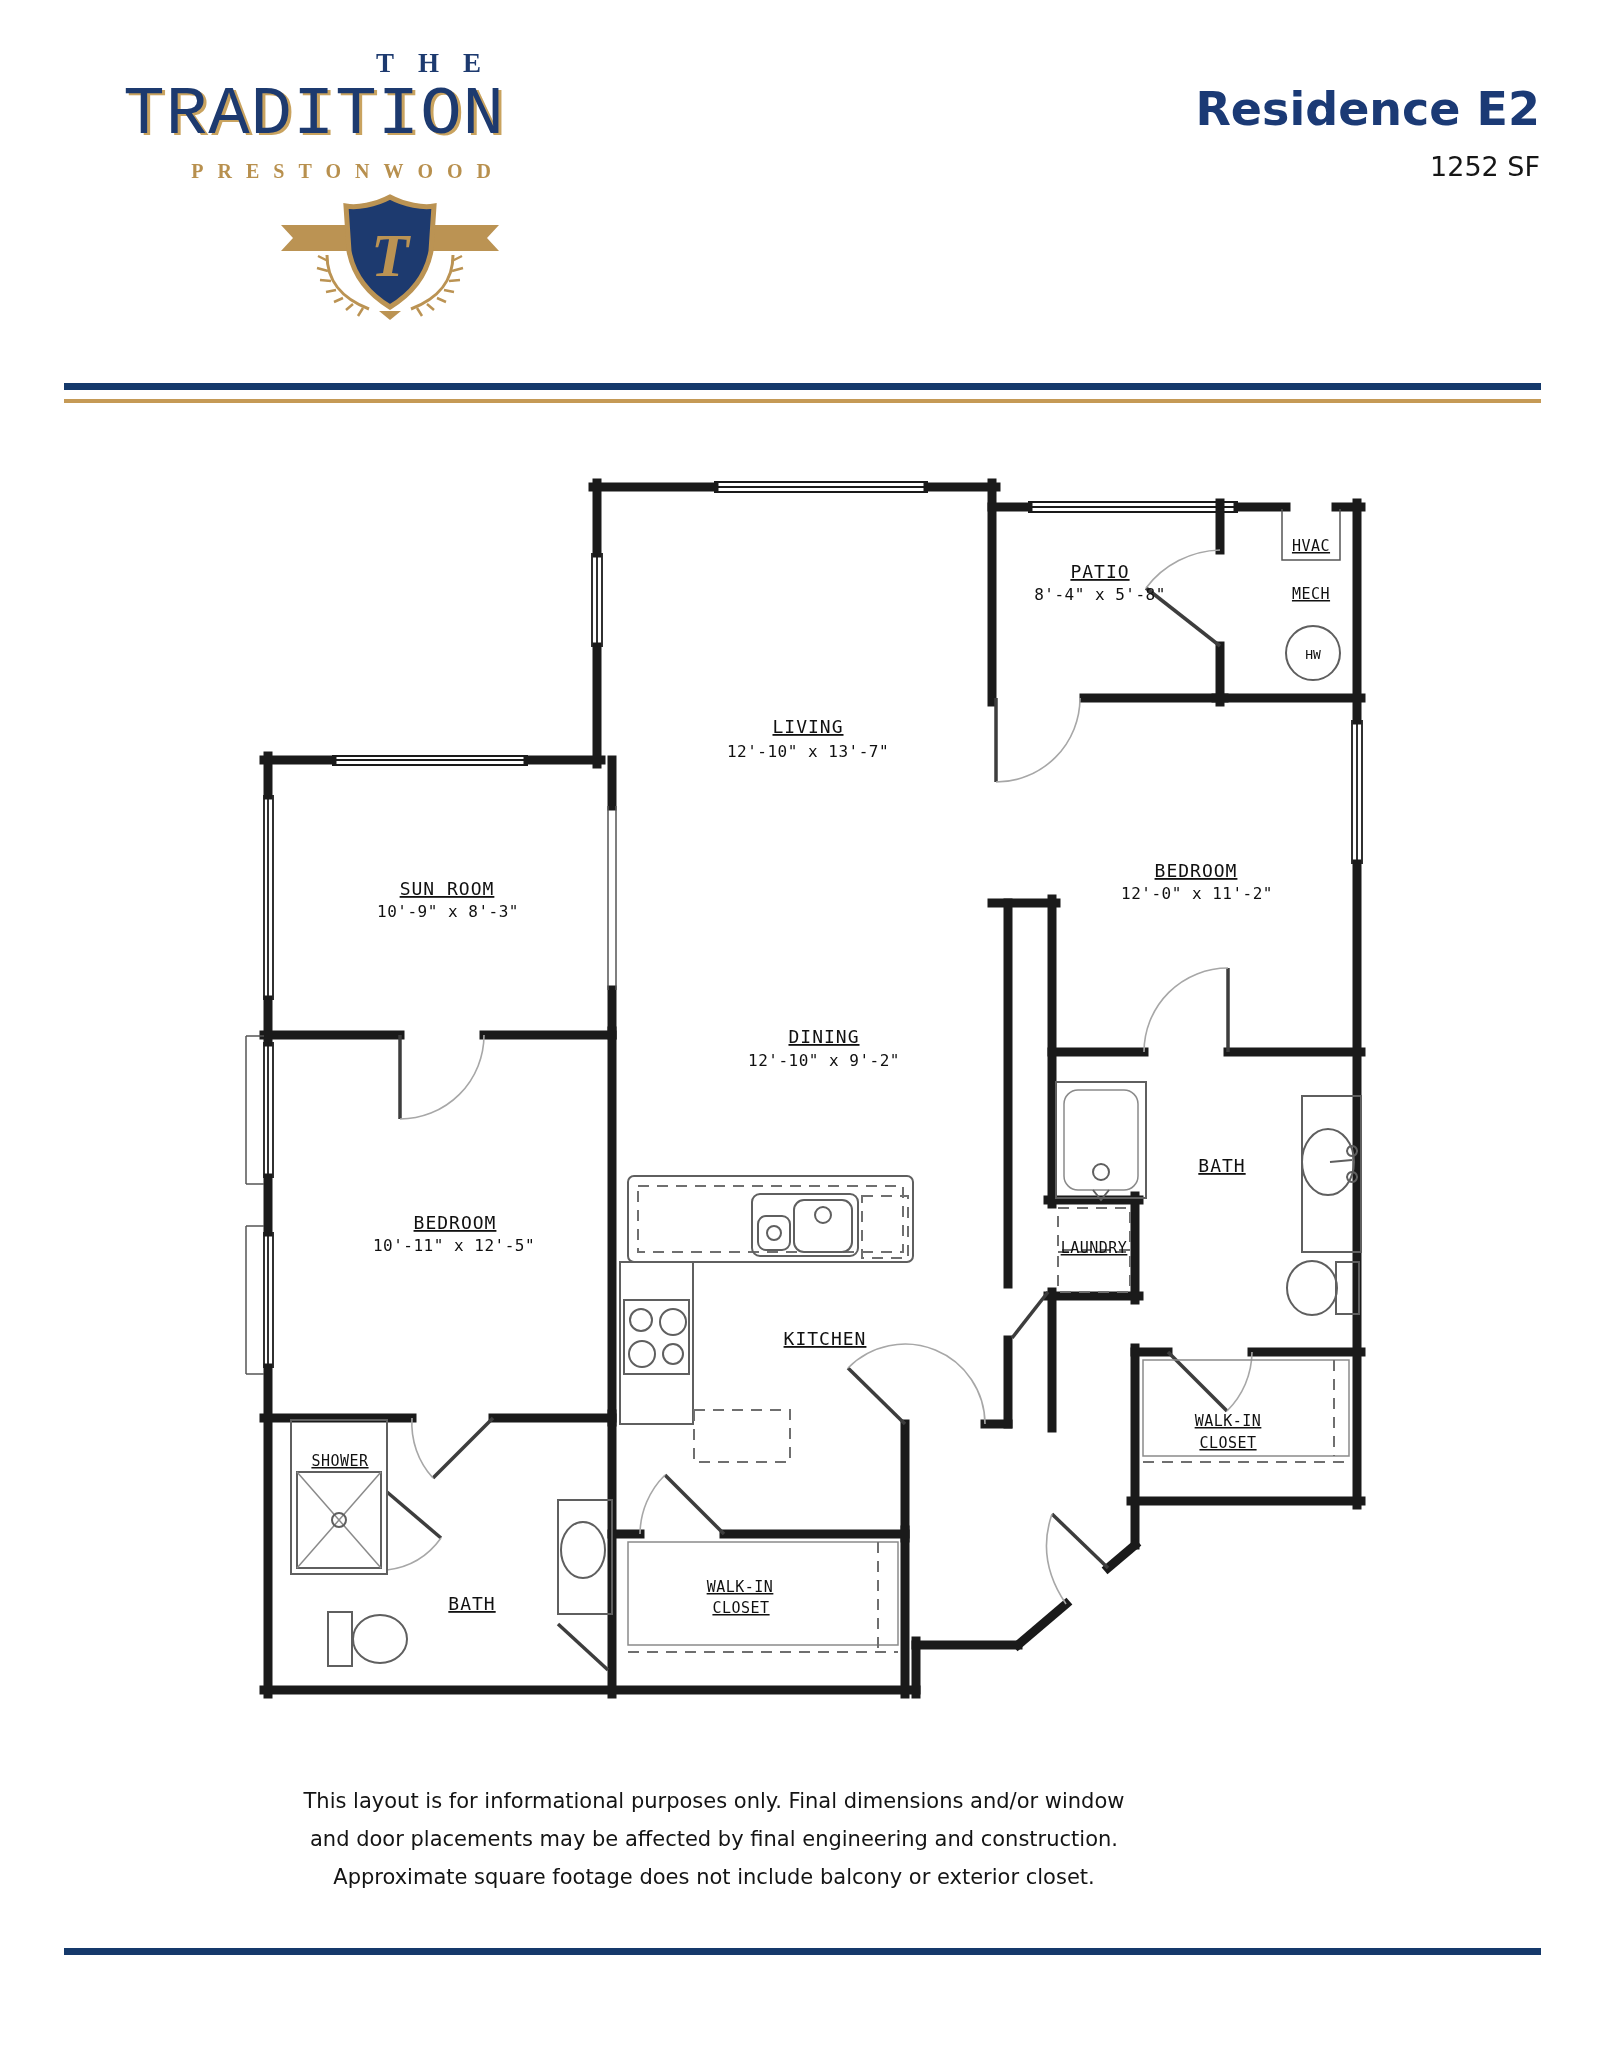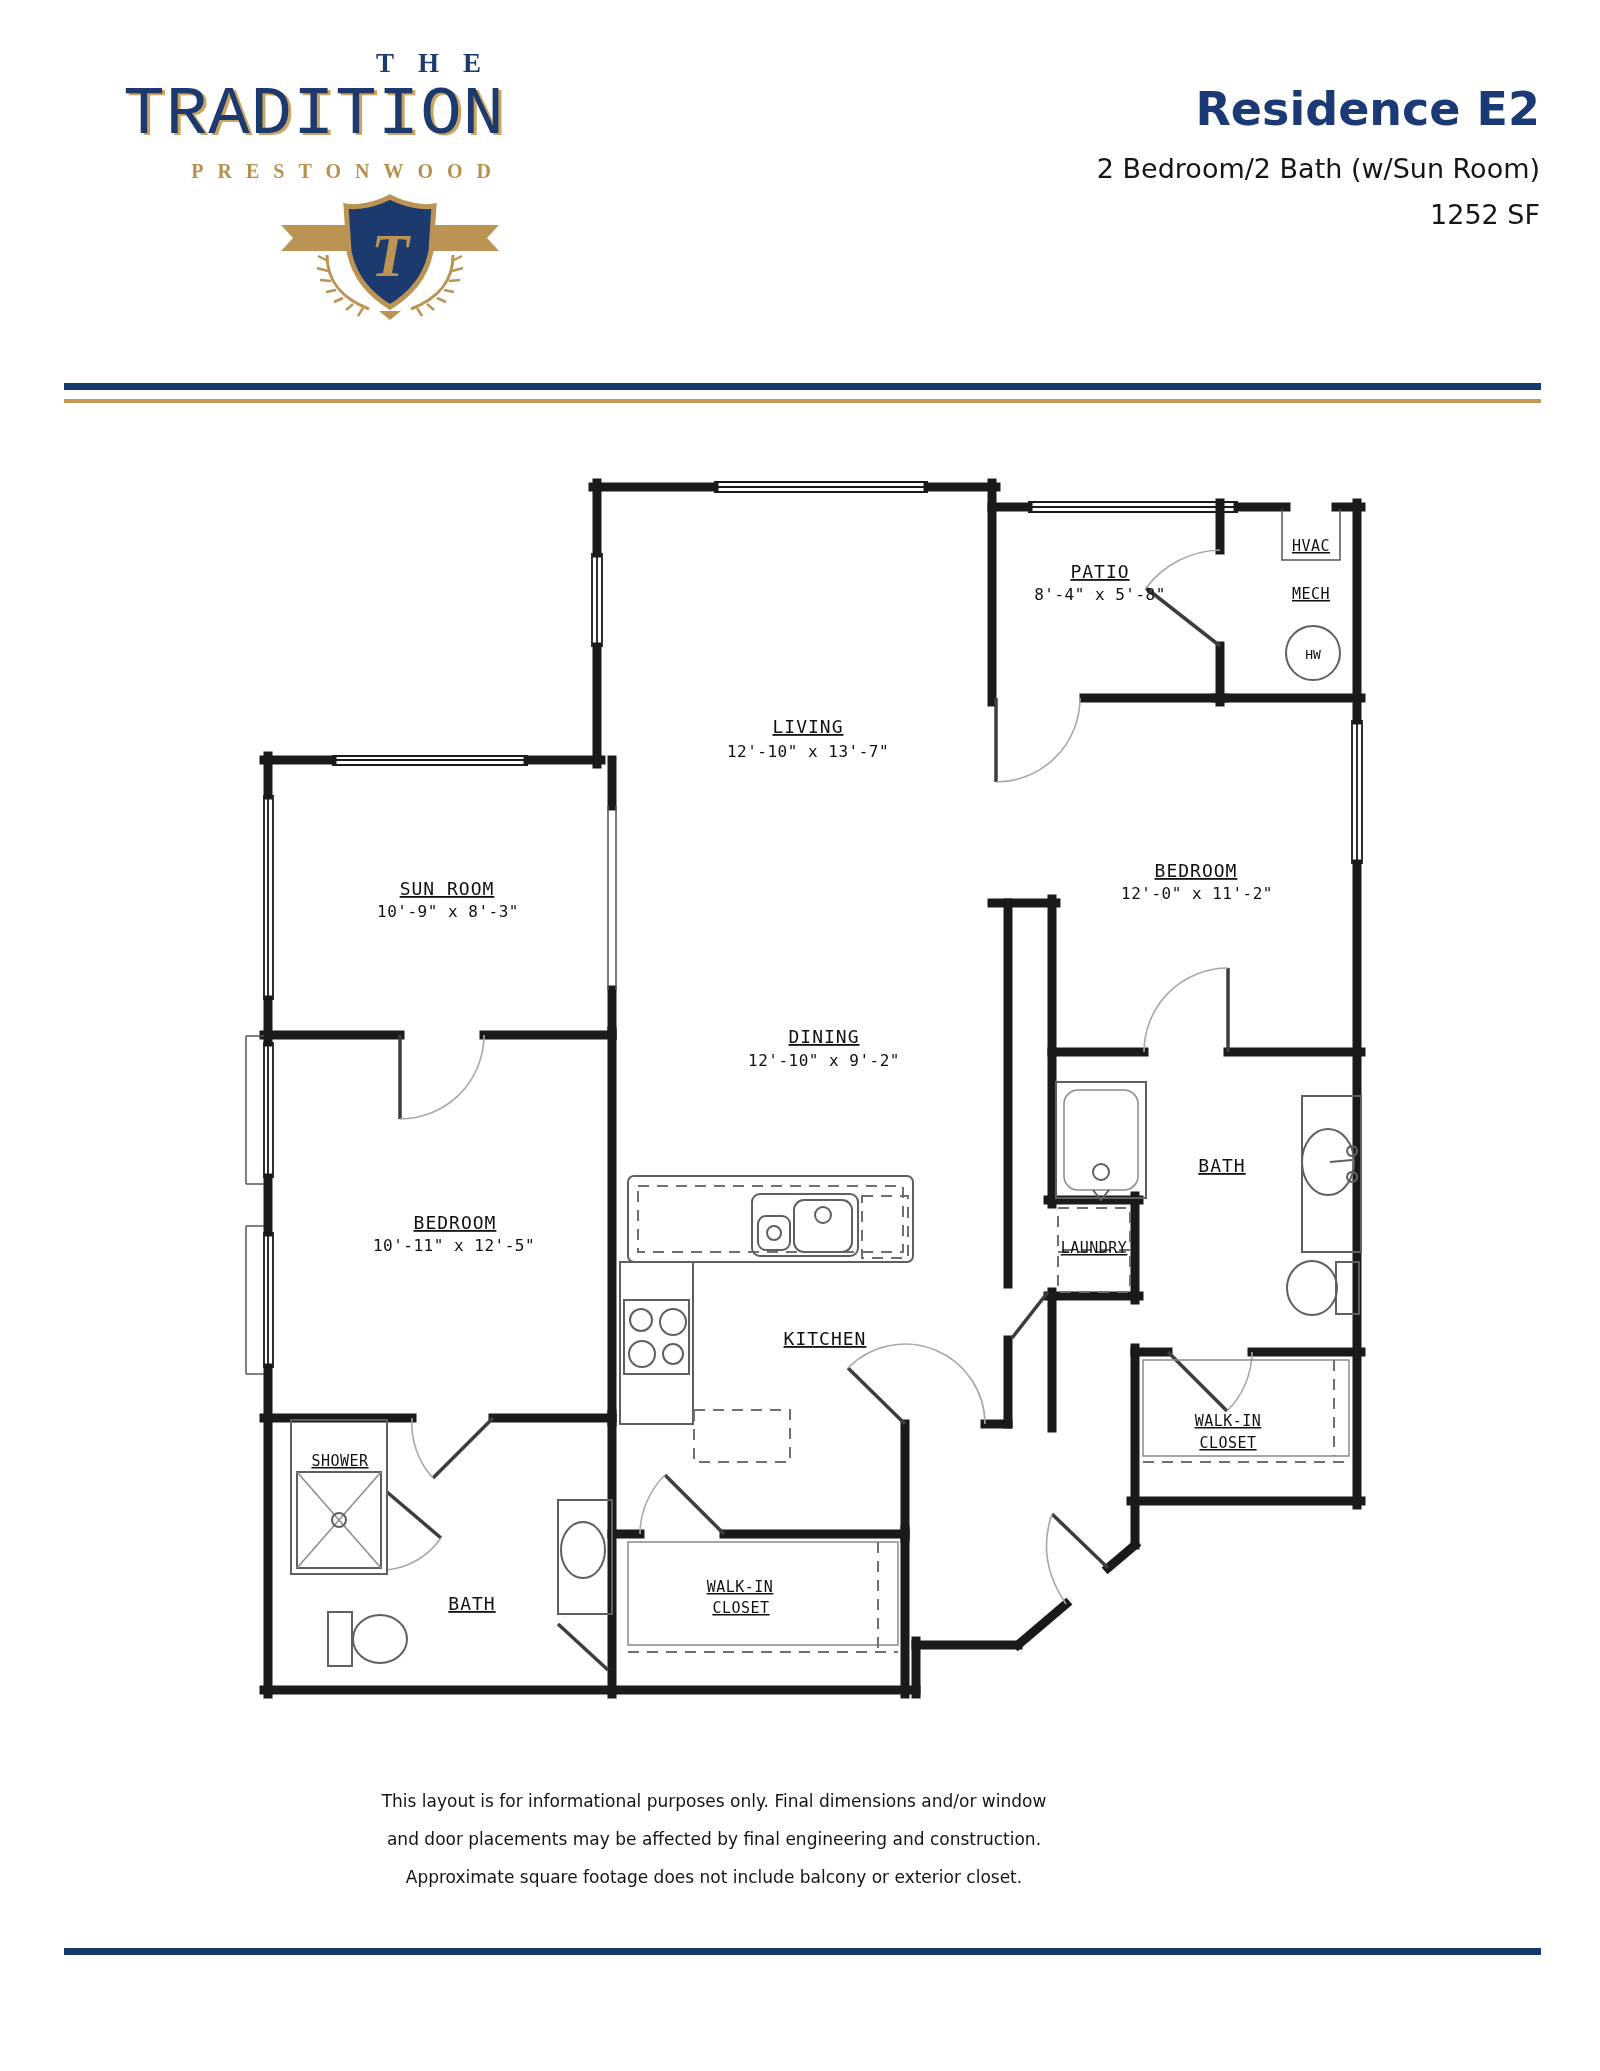--- a/index.html
+++ b/index.html
@@ -33,21 +33,21 @@
   .arc{stroke:#a7a7a7;stroke-width:1.6;fill:none;}
   .rn{font-family:"DejaVu Sans Mono",monospace;font-size:18px;letter-spacing:1px;
       fill:#111;text-anchor:middle;text-decoration:underline;}
   .rd{font-family:"DejaVu Sans Mono",monospace;font-size:16px;letter-spacing:0.5px;
       fill:#111;text-anchor:middle;}
   .rs{font-family:"DejaVu Sans Mono",monospace;font-size:15px;letter-spacing:0.5px;
       fill:#111;text-anchor:middle;text-decoration:underline;}
   .rt{font-family:"DejaVu Sans Mono",monospace;font-size:13px;fill:#111;text-anchor:middle;}
   
   #disclaimer{position:absolute;left:0;top:1782px;width:1428px;text-align:center;
-              font-family:"DejaVu Sans",sans-serif;font-size:17px;color:#141414;line-height:38px;}
+              font-family:"DejaVu Sans",sans-serif;font-size:21px;color:#141414;line-height:38px;}
 </style>
 </head>
 <body>
 
 <div id="page">
 
   <div id="logo">
     <div class="logo-the">THE</div>
     <div class="logo-name">TRADITION</div>
     <div class="logo-loc">PRESTONWOOD</div>
@@ -61,21 +61,20 @@
       <path d="M178,62 C178,88 164,105 136,116" stroke="#bb9353" stroke-width="3" fill="none"></path>
       <path d="M177,68 l10,-5 M177,78 l11,-3 M174,88 l11,-1 M169,97 l10,2 M162,105 l9,4 M152,111 l7,6 M142,115 l5,8" stroke="#bb9353" stroke-width="2.5" fill="none"></path>
       <path d="M115,4 C130,12 148,15 159,13 L156,58 C151,85 133,103 115,114 C97,103 79,85 74,58 L71,13 C82,15 100,12 115,4 Z" fill="#1d3a6f" stroke="#bb9353" stroke-width="5"></path>
       <polygon points="104,118 126,118 115,127" fill="#bb9353"></polygon>
       <text x="115" y="83" font-family="Liberation Serif, serif" font-size="62" font-weight="bold" font-style="italic" fill="#bb9353" text-anchor="middle">T</text>
     </svg>
   </div>
 
   <div id="hdr-right">
     <div class="res-title">Residence E2</div>
-    <div class="res-sub">2 Bedroom/2 Bath (w/Sun Room)</div>
     <div class="res-sqft">1252 SF</div>
   </div>
 
   <div class="rule-navy" style="top:383px"></div>
   <div class="rule-gold" style="top:399px"></div>
 
   <svg id="plan" viewBox="0 0 1600 2071">
 
     <g class="wall">
 

